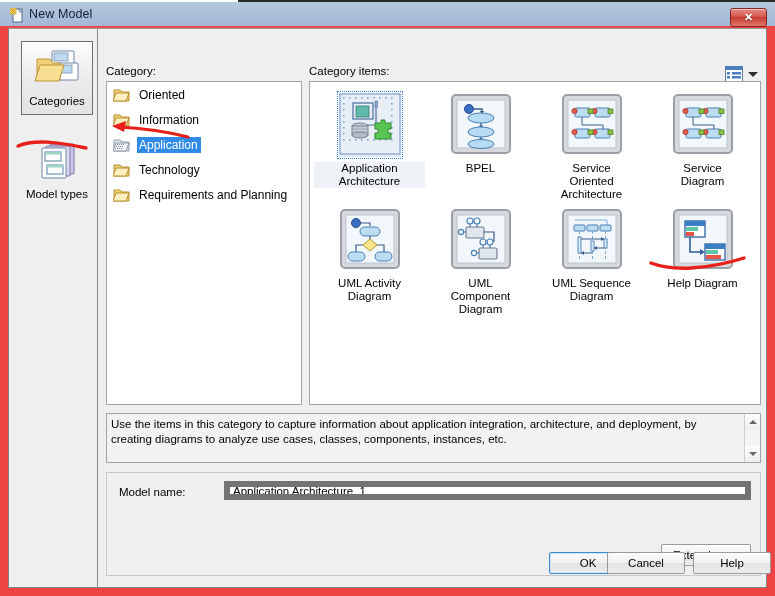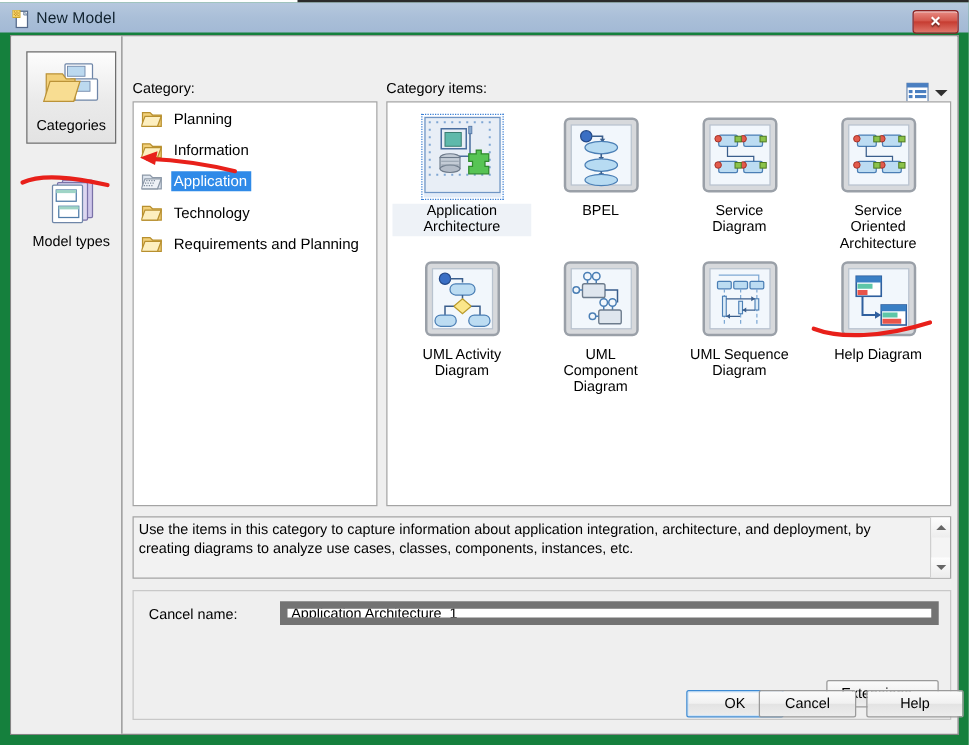--- a/index.html
+++ b/index.html
@@ -15,21 +15,21 @@
     font-size: 11px;
     color: #000;
   }
 
   
   #window {
     position: absolute;
     left: 0; top: 0;
     width: 775px;
     height: 596px;
-    background: #15803d;
+    background: #ef4444;
     box-sizing: border-box;
   }
   .frame-top-line {
     position: absolute;
     left: 0; top: 0;
     width: 775px; height: 2px;
     background: #ffffff;
   }
   .frame-black-line {
     position: absolute;
@@ -381,21 +381,21 @@
       <div id="view-chevron"></div>
     </div>
 
     <div class="listbox" id="category-list">
 
       <div class="cat-row">
         <svg width="17" height="15" viewBox="0 0 17 15">
           <path d="M1 3 h6 l2 2 h7 v9 H1 Z" fill="#f2d07a" stroke="#b8902f" stroke-width="1"></path>
           <path d="M3 6 h13 l-3 8 H0 Z" fill="#fdefc0" stroke="#b8902f" stroke-width="1"></path>
         </svg>
-        <div class="cat-label">Planning</div>
+        <div class="cat-label">Oriented</div>
       </div>
 
       <div class="cat-row">
         <svg width="17" height="15" viewBox="0 0 17 15">
           <path d="M1 3 h6 l2 2 h7 v9 H1 Z" fill="#f2d07a" stroke="#b8902f" stroke-width="1"></path>
           <path d="M3 6 h13 l-3 8 H0 Z" fill="#fdefc0" stroke="#b8902f" stroke-width="1"></path>
         </svg>
         <div class="cat-label">Information</div>
       </div>
 
@@ -515,21 +515,21 @@
               <circle cx="13.5" cy="18" r="2.6" fill="#e35b4c" stroke="#a53228" stroke-width="0.8"></circle>
               <circle cx="33.5" cy="18" r="2.6" fill="#e35b4c" stroke="#a53228" stroke-width="0.8"></circle>
               <circle cx="13.5" cy="39" r="2.6" fill="#e35b4c" stroke="#a53228" stroke-width="0.8"></circle>
               <circle cx="33.5" cy="39" r="2.6" fill="#e35b4c" stroke="#a53228" stroke-width="0.8"></circle>
               <rect x="27" y="16" width="5" height="4.5" fill="#8bc34a" stroke="#4e7a20" stroke-width="0.8"></rect>
               <rect x="47" y="16" width="5" height="4.5" fill="#8bc34a" stroke="#4e7a20" stroke-width="0.8"></rect>
               <rect x="27" y="37" width="5" height="4.5" fill="#8bc34a" stroke="#4e7a20" stroke-width="0.8"></rect>
               <rect x="47" y="37" width="5" height="4.5" fill="#8bc34a" stroke="#4e7a20" stroke-width="0.8"></rect>
             </svg>
           </div>
-          <div class="item-label">Service Diagram</div>
+          <div class="item-label">Service Oriented Architecture</div>
         </div>
 
         <div class="item-cell">
           <div class="item-icon-wrap">
             <svg width="62" height="62" viewBox="0 0 62 62">
               <rect x="2" y="2" width="58" height="58" rx="4" fill="#d7d9dc" stroke="#9aa0a8" stroke-width="2"></rect>
               <rect x="7" y="7" width="48" height="48" fill="#f2f7fc" stroke="#b9c3cf" stroke-width="1"></rect>
               <rect x="14" y="15" width="15" height="9" rx="1.5" fill="#bcdcf2" stroke="#4b7fb5" stroke-width="1"></rect>
               <rect x="34" y="15" width="15" height="9" rx="1.5" fill="#bcdcf2" stroke="#4b7fb5" stroke-width="1"></rect>
               <rect x="14" y="36" width="15" height="9" rx="1.5" fill="#bcdcf2" stroke="#4b7fb5" stroke-width="1"></rect>
@@ -540,21 +540,21 @@
               <circle cx="13.5" cy="18" r="2.6" fill="#e35b4c" stroke="#a53228" stroke-width="0.8"></circle>
               <circle cx="33.5" cy="18" r="2.6" fill="#e35b4c" stroke="#a53228" stroke-width="0.8"></circle>
               <circle cx="13.5" cy="39" r="2.6" fill="#e35b4c" stroke="#a53228" stroke-width="0.8"></circle>
               <circle cx="33.5" cy="39" r="2.6" fill="#e35b4c" stroke="#a53228" stroke-width="0.8"></circle>
               <rect x="27" y="16" width="5" height="4.5" fill="#8bc34a" stroke="#4e7a20" stroke-width="0.8"></rect>
               <rect x="47" y="16" width="5" height="4.5" fill="#8bc34a" stroke="#4e7a20" stroke-width="0.8"></rect>
               <rect x="27" y="37" width="5" height="4.5" fill="#8bc34a" stroke="#4e7a20" stroke-width="0.8"></rect>
               <rect x="47" y="37" width="5" height="4.5" fill="#8bc34a" stroke="#4e7a20" stroke-width="0.8"></rect>
             </svg>
           </div>
-          <div class="item-label">Service Oriented Architecture</div>
+          <div class="item-label">Service Diagram</div>
         </div>
 
         <div class="item-cell">
           <div class="item-icon-wrap">
             <svg width="62" height="62" viewBox="0 0 62 62">
               <rect x="2" y="2" width="58" height="58" rx="4" fill="#d7d9dc" stroke="#9aa0a8" stroke-width="2"></rect>
               <rect x="7" y="7" width="48" height="48" fill="#f2f7fc" stroke="#b9c3cf" stroke-width="1"></rect>
               <circle cx="17" cy="15" r="4.5" fill="#3a6fc4" stroke="#244a8a" stroke-width="1"></circle>
               <path d="M21 15 h10 v3" fill="none" stroke="#3a5e8c" stroke-width="1.2"></path>
               <rect x="21" y="19" width="20" height="9" rx="4.5" fill="#bcdcf2" stroke="#4b7fb5" stroke-width="1"></rect>
@@ -644,21 +644,21 @@
         <div class="sb-arrow up">
             <div class="tri up"></div>
           </div>
         <div class="sb-arrow down">
             <div class="tri down"></div>
           </div>
       </div>
     </div>
 
     <div id="name-group">
-      <div id="name-label">Cancel name:</div>
+      <div id="name-label">Model name:</div>
       <input id="name-input" type="text" value="Application Architecture_1" style="">
       <div class="btn" id="extensions-button">Extensions...</div>
     </div>
 
     <div id="footer-buttons">
       <div class="btn default" id="ok-button">OK</div>
       <div class="btn" id="cancel-button">Cancel</div>
       <div class="btn" id="help-button">Help</div>
     </div>
 

